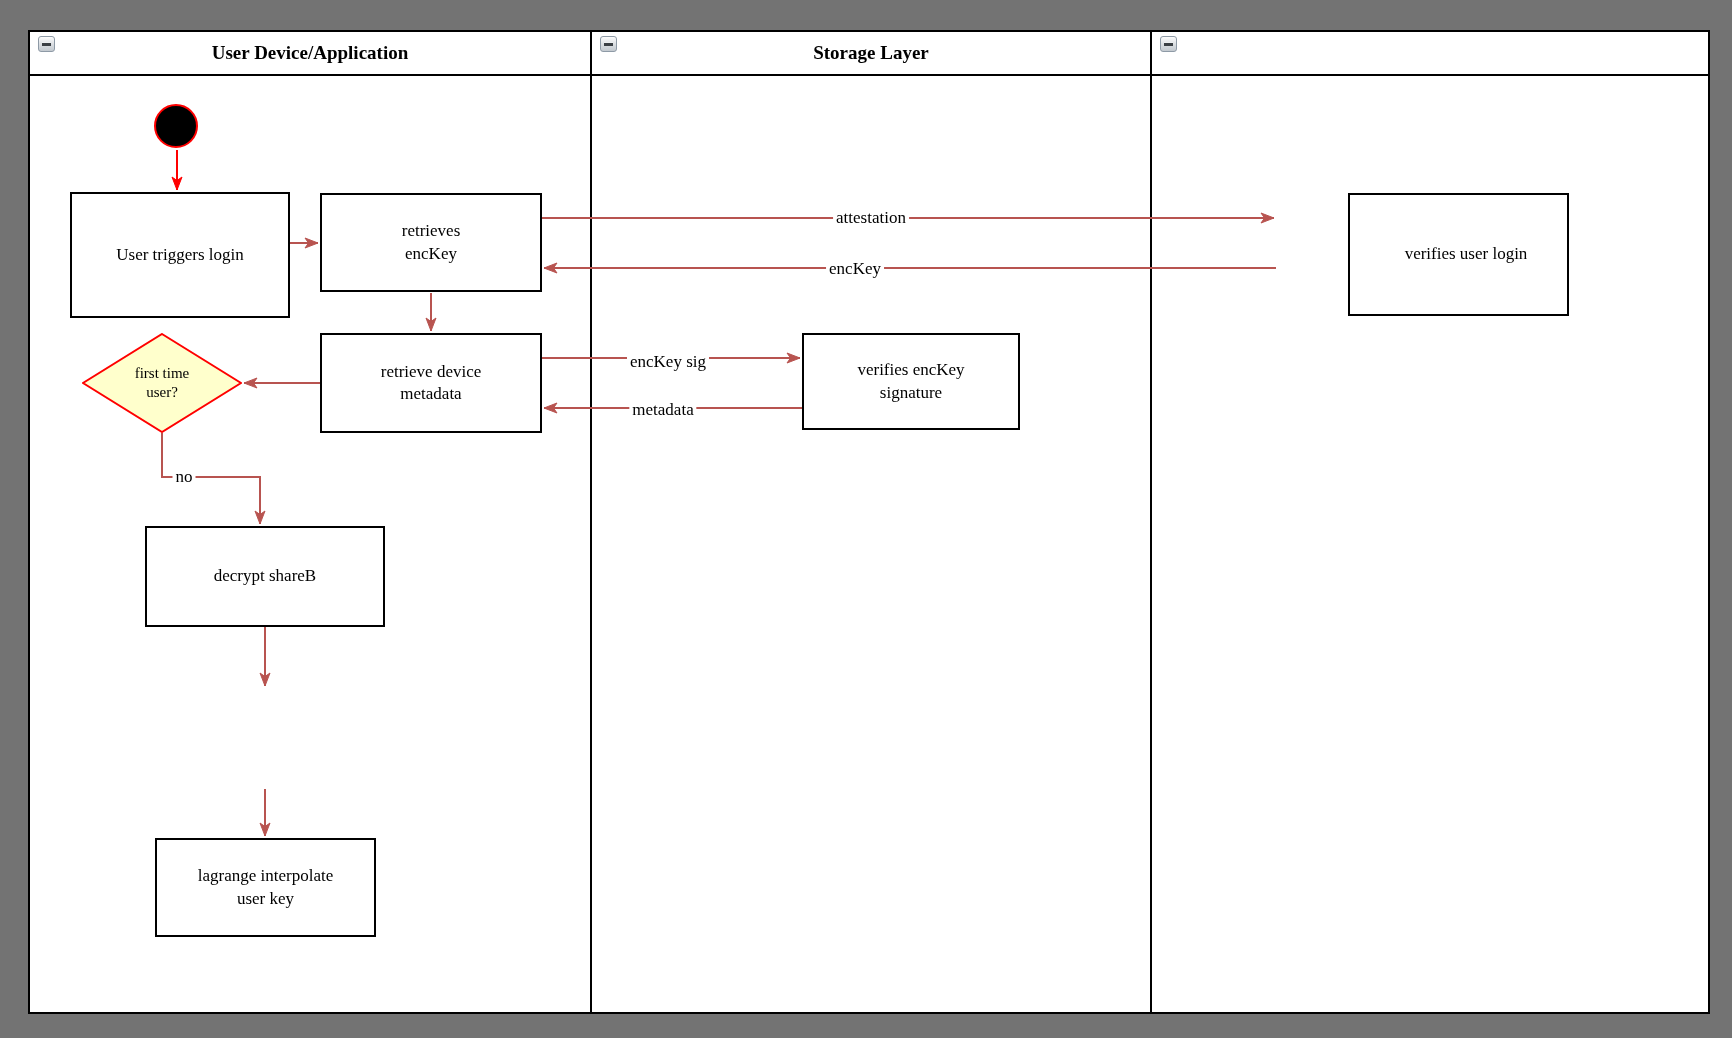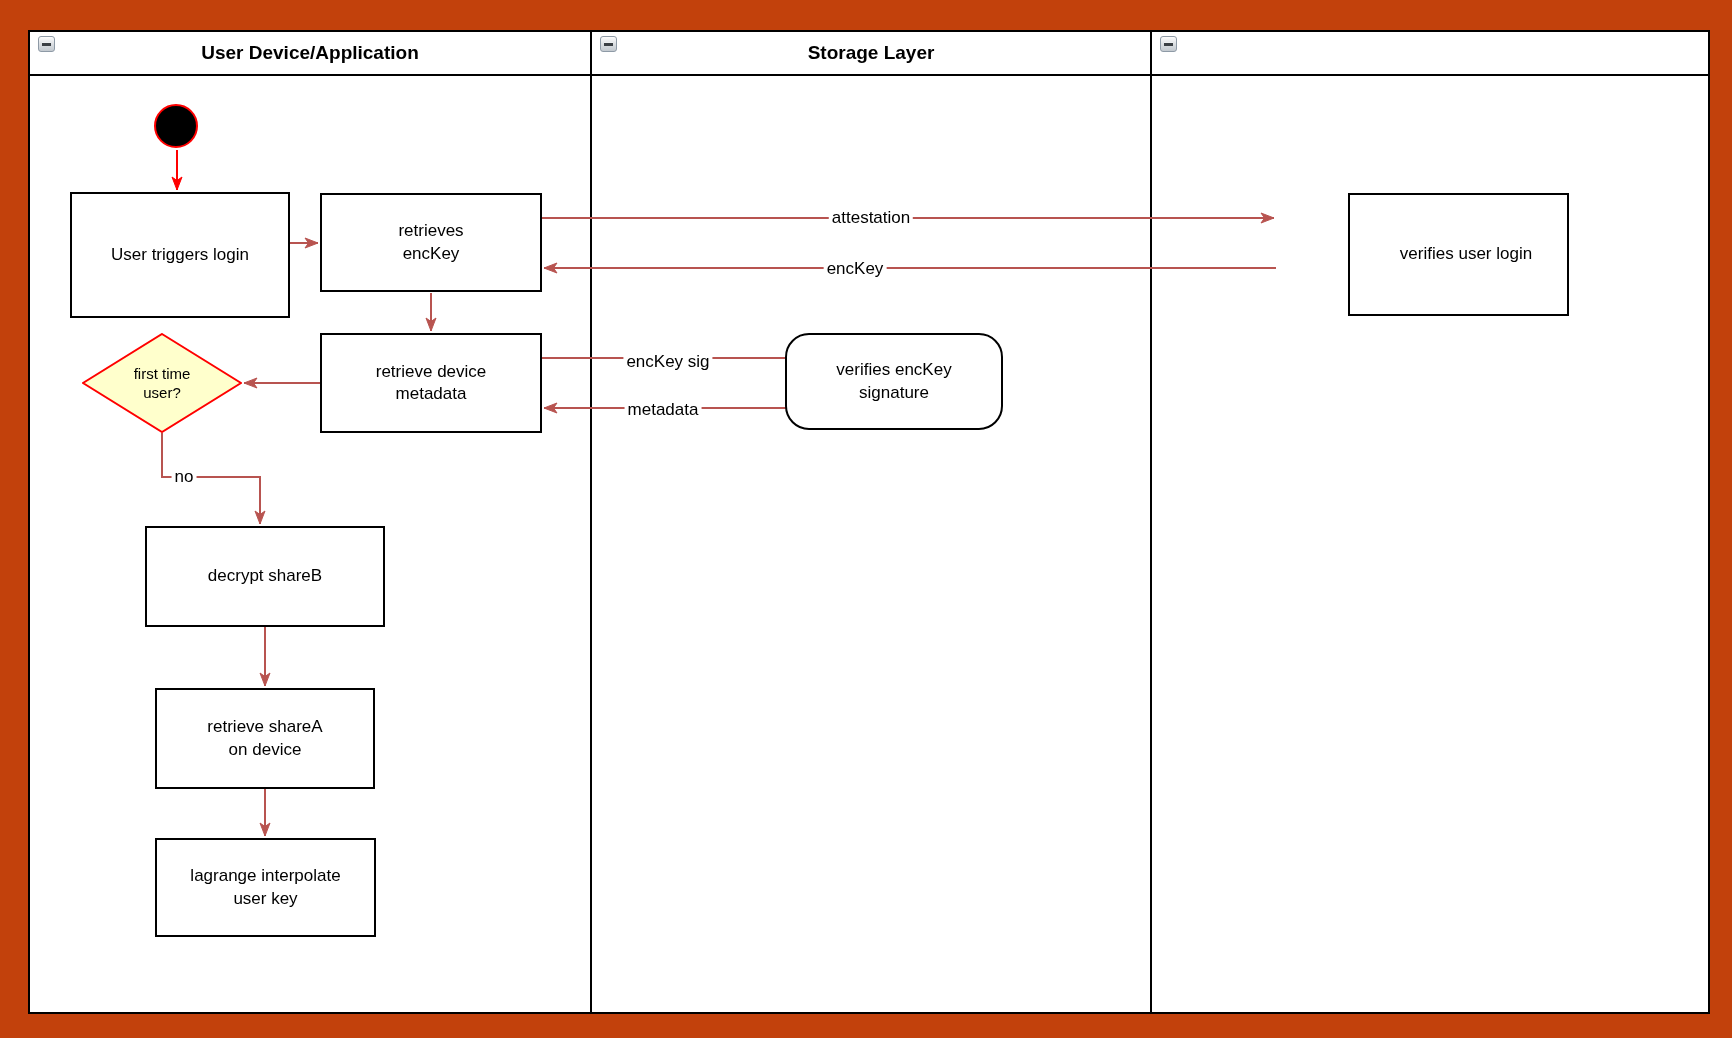--- a/index.html
+++ b/index.html
@@ -1,18 +1,18 @@
 <!DOCTYPE html>
 <html><head>
 <meta charset="utf-8">
 <style>
   html,body{margin:0;padding:0;background:#ffffff;}
   .canvas{
-    position:relative;width:1732px;height:1038px;background:#c2410c;
-    font-family:Liberation Sans, sans-serif;color:#000;overflow:hidden;
+    position:relative;width:1732px;height:1038px;background:#737373;
+    font-family:Liberation Serif, serif;color:#000;overflow:hidden;
   }
   
   .pool{position:absolute;left:28px;top:30px;width:1682px;height:984px;
         border:2px solid #000;box-sizing:border-box;background:#fff;}
   .lane-divider{position:absolute;top:0;width:2px;height:100%;background:#000;}
   .header-underline{position:absolute;left:0;top:42px;width:100%;height:2px;background:#000;}
   .lane-header{position:absolute;top:0;height:42px;display:flex;align-items:center;
                justify-content:center;}
   .lane-title{font-size:19px;font-weight:bold;white-space:nowrap;}
   .collapse-btn{position:absolute;top:4px;width:17px;height:16px;box-sizing:border-box;
@@ -113,31 +113,27 @@
       <polygon points="80,1 159,50 80,99 1,50" fill="#FFFFCC" stroke="#FF0000" stroke-width="2"></polygon>
     </svg>
     <div class="dlabel">first time
 user?</div>
   </div>
 
   <div class="node" style="left:145px;top:526px;width:240px;height:101px;">
     <span>decrypt shareB</span>
   </div>
 
-  <div class="node" style="left:155px;top:688px;width:220px;height:101px;">
-    <span>retrieve shareA
-on device</span>
-  </div>
 
   <div class="node" style="left:155px;top:838px;width:221px;height:99px;">
     <span>lagrange interpolate
 user key</span>
   </div>
 
-  <div class="node" style="left:785px;top:333px;width:218px;height:97px;border-radius:24px;">
+  <div class="node" style="left:802px;top:333px;width:218px;height:97px;">
     <span>verifies encKey
 signature</span>
   </div>
 
   <div class="node" style="left:1348px;top:193px;width:221px;height:123px;padding-left:15px;">
     <span>verifies user login</span>
   </div>
 
   <div class="edge-label" style="left:871px;top:218px;">attestation</div>
   <div class="edge-label" style="left:855px;top:269px;">encKey</div>

